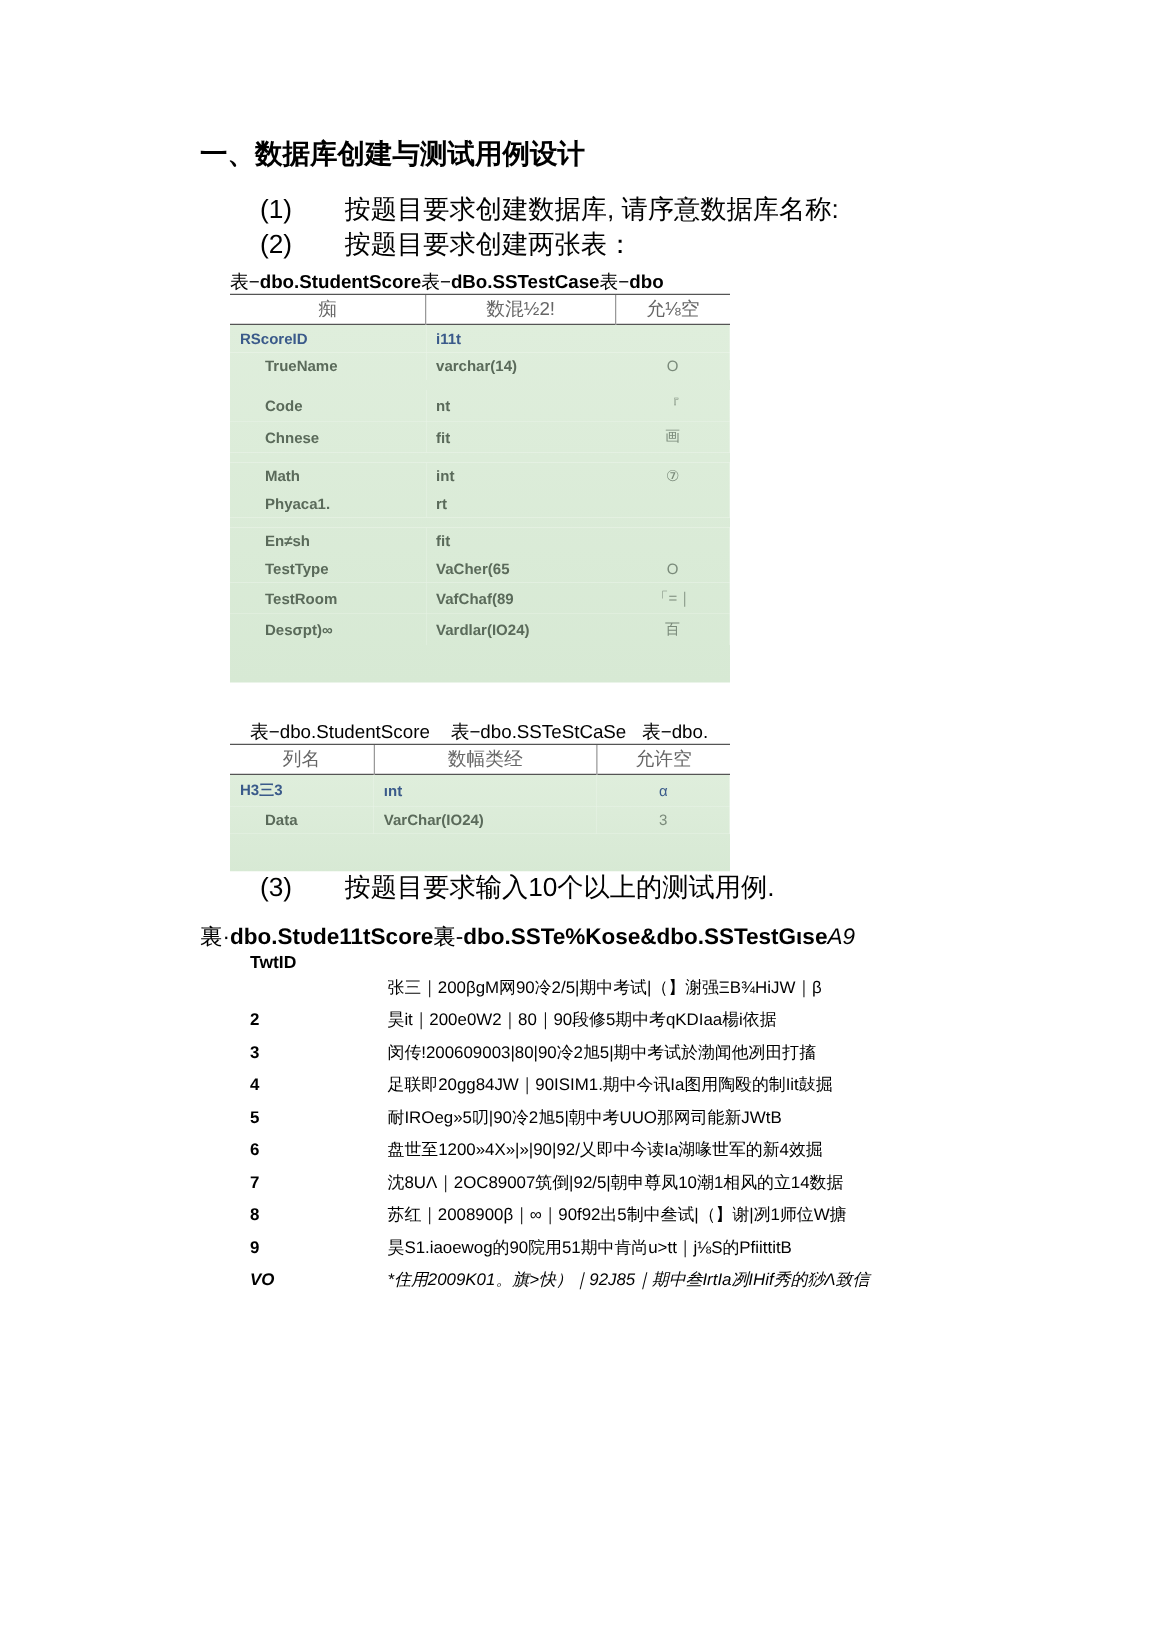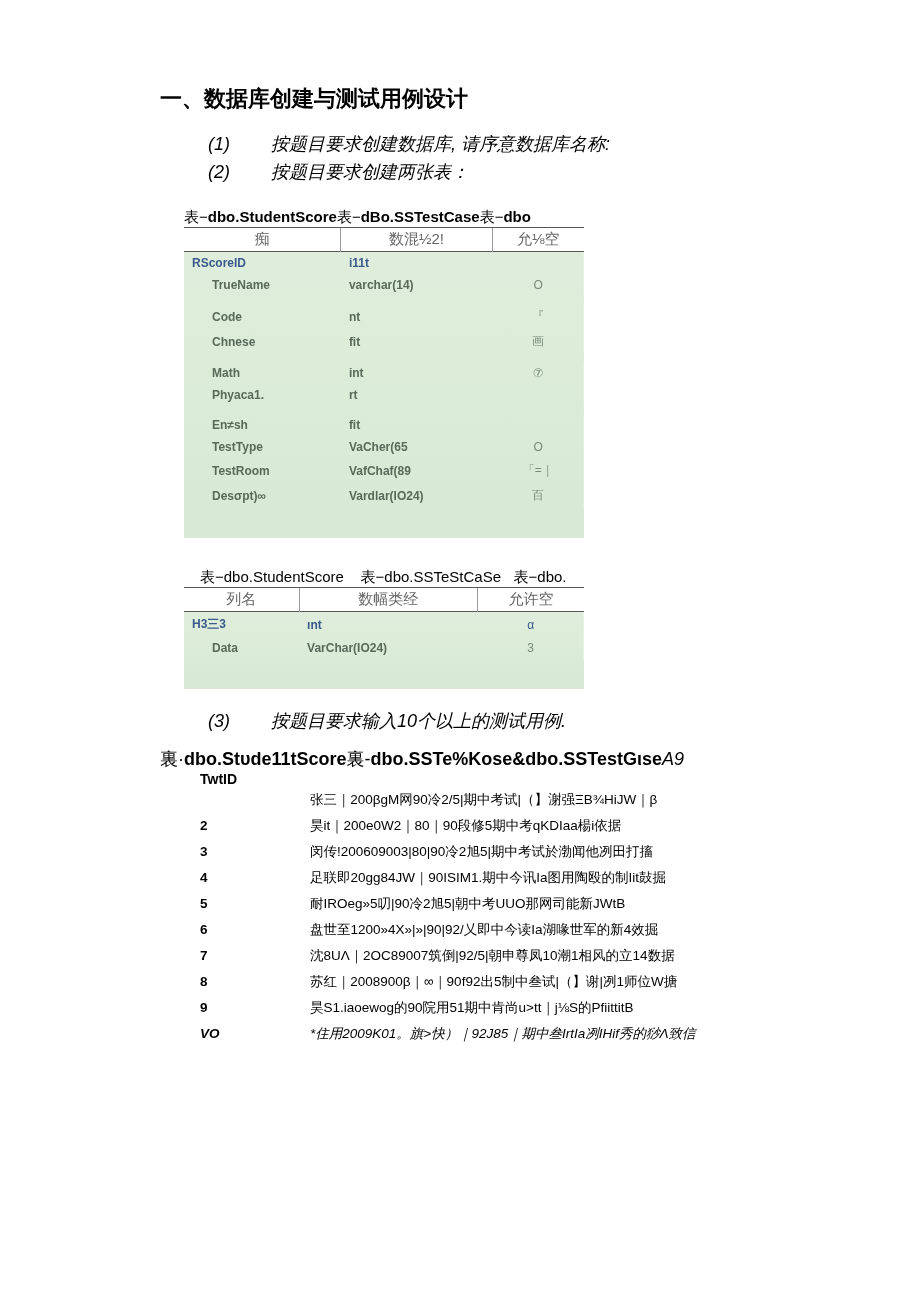--- a/index.html
+++ b/index.html
@@ -3,36 +3,35 @@
 <meta charset="utf-8">
 <style>
   body {
     margin: 0;
     padding: 0;
     font-family: "Microsoft YaHei", Arial, sans-serif;
     background: #fff;
     width: 920px;
   }
   .page {
-    padding: 84px 160px 60px 160px;
+    padding: 108px 160px 60px 160px;
   }
   .h1 {
     font-size: 22px;
     font-weight: bold;
     margin-bottom: 16px;
   }
   .num-line {
     margin-left: 48px;
-    font-size: 18px;
+    font-size: 21px;
     line-height: 28px;
-    font-style: italic;
   }
   .num { margin-right: 36px; }
   .tbl-caption {
-    margin-top: 22px;
+    margin-top: 6px;
     margin-left: 24px;
     font-size: 15px;
   }
   .bold { font-weight: bold; }
 
   .schema-table {
     margin-left: 24px;
     width: 400px;
     border-collapse: collapse;
   }
@@ -215,21 +214,21 @@
           <td class="indent">Data</td>
           <td>VarChar(IO24)</td>
           <td class="col-null">3</td>
         </tr>
         <tr>
           <td colspan="3" style="height:22px"></td>
         </tr>
       </tbody>
   </table>
 
-  <div class="num-line" style="margin-top:18px">
+  <div class="num-line" style="">
     <span class="num">(3)</span>
     <span>按题目要求输入10个以上的测试用例.</span>
   </div>
 
   <div class="test-caption">
     <span>裏·</span><span class="bold">dbo.Stυde11tScore</span><span>裏-</span><span class="bold">dbo.SSTe%Kose&amp;dbo.SSTestGιse</span><span style="font-style:italic">A9</span>
   </div>
   <div class="test-id-label">TwtID</div>
 
   <div id="tests-body">

